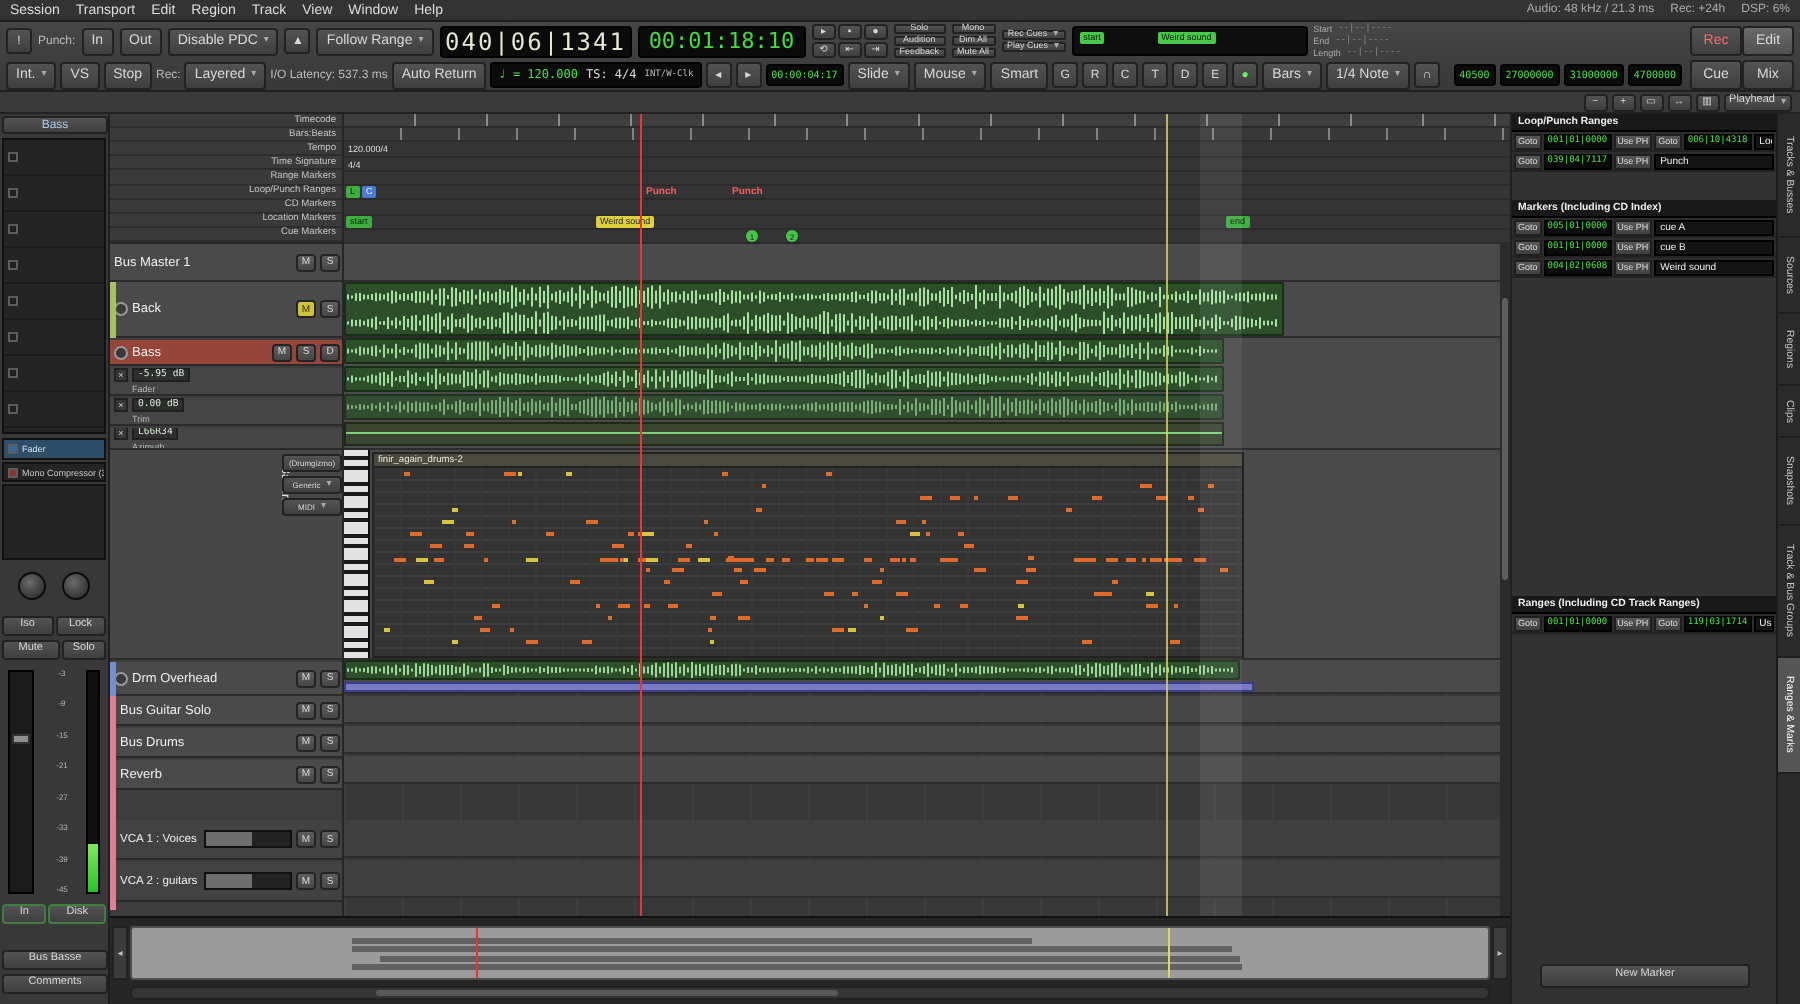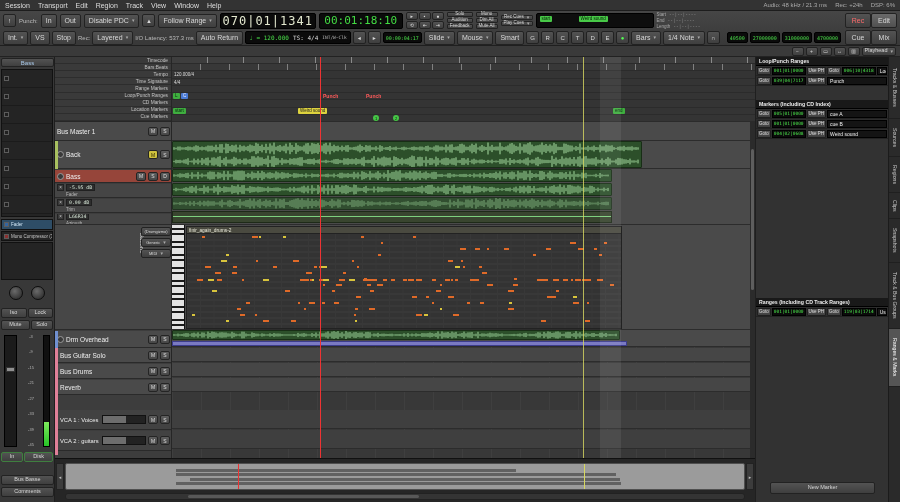--- a/index.html
+++ b/index.html
@@ -148,21 +148,21 @@
 
   <div id="tb">
     <div id="trow1" class="trow">
       <span class="b tool">!</span>
       <span class="lab">Punch:</span>
       <span class="b">In</span>
       <span class="b">Out</span>
       <span class="b dd">Disable PDC</span>
       <span class="b tool">▲</span>
       <span class="b dd">Follow Range</span>
-      <span class="clk mainclk">070|01|1341</span>
+      <span class="clk mainclk">040|06|1341</span>
       <span class="clk secclk">00:01:18:10</span>
       <span class="cluster">
         <span class="b">▸</span>
         <span class="b">▪</span>
         <span class="b">●</span>
         <span class="b">⟲</span>
         <span class="b">⇤</span>
         <span class="b">⇥</span>
       </span>
       <span class="vs3">

